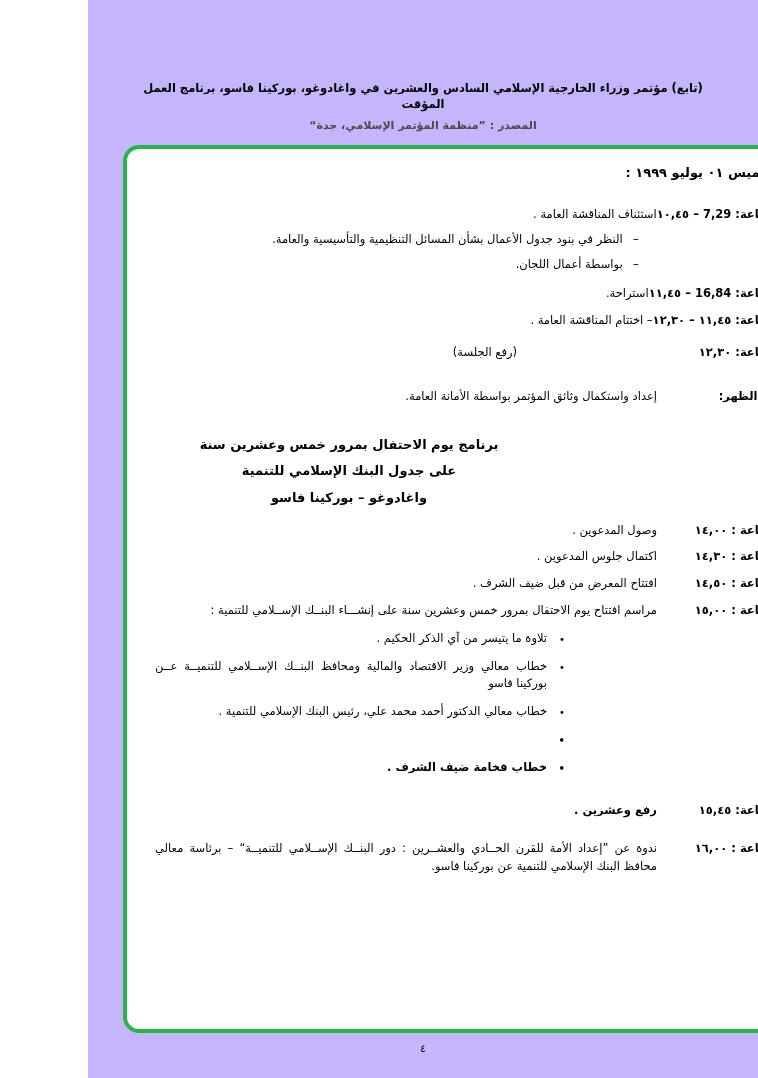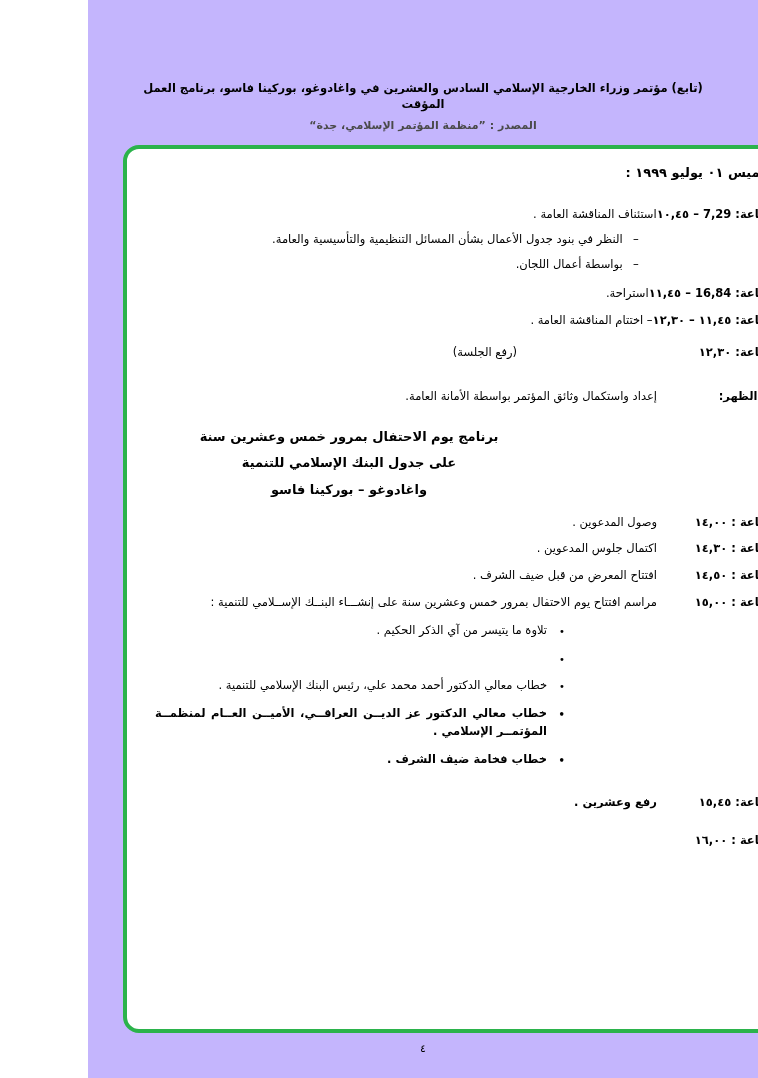--- a/index.html
+++ b/index.html
@@ -46,21 +46,21 @@
   .sub { display:flex; margin-top:7px; padding-right:18px; text-align:justify; }
   .sub .dash { flex:0 0 16px; }
 
   .bullet { display:flex; margin-top:10px; padding-right:92px; text-align:justify; }
   .bullet .b { flex:0 0 18px; font-size:10px; padding-top:2px; }
 
   .bold { font-weight:bold; }
   .indent-140 { padding-right:140px; }
 
   .celebration {
-    margin-top:18px;
+    margin-top:26px;
     margin-right:260px;
     width:340px;
     text-align:center;
     font-weight:bold;
     font-size:13px;
     line-height:2.05;
   }
 
   .page-number { position:absolute; top:1042px; left:0; right:0; text-align:center; font-size:11px; }
 </style>
@@ -151,44 +151,47 @@
     <div class="row r9">
       <div class="time">الساعة : ١٥,٠٠</div>
       <div class="rcontent">
         <div>مراسم افتتاح يوم الاحتفال بمرور خمس وعشرين سنة على إنشـــاء البنــك الإســلامي للتنمية :</div>
         <div class="bullet">
           <span class="b">•</span>
           <span>تلاوة ما يتيسر من آي الذكر الحكيم .</span>
         </div>
         <div class="bullet">
           <span class="b">•</span>
+          <span>خطاب معالي وزير الاقتصاد والمالية ومحافظ البنــك الإســلامي للتنميــة عــن بوركينا فاسو</span>
         </div>
         <div class="bullet">
           <span class="b">•</span>
           <span>خطاب معالي الدكتور أحمد محمد علي، رئيس البنك الإسلامي للتنمية .</span>
         </div>
         <div class="bullet bold">
           <span class="b">•</span>
-          <span>خطاب معالي الدكتور عز الديــن العراقــي، الأميــن العــام لمنظمــة المؤتمــر الإسلامي .</span>
         </div>
         <div class="bullet bold">
           <span class="b">•</span>
           <span>خطاب فخامة ضيف الشرف .</span>
         </div>
       </div>
     </div>
 
     <div class="row r10 bold">
       <div class="time">الساعة: ١٥,٤٥</div>
       <div class="rcontent">
         <div>رفع وعشرين .</div>
       </div>
     </div>
 
     <div class="row r11">
       <div class="time">الساعة : ١٦,٠٠</div>
+      <div class="rcontent">
+        <div>ندوة عن ”إعداد الأمة للقرن الحــادي والعشــرين : دور البنــك الإســلامي للتنميــة“ – برئاسة معالي محافظ البنك الإسلامي للتنمية عن بوركينا فاسو.</div>
+      </div>
     </div>
 
   </div>
 
   <div class="page-number">٤</div>
 
 </div>
 
 </body></html>

